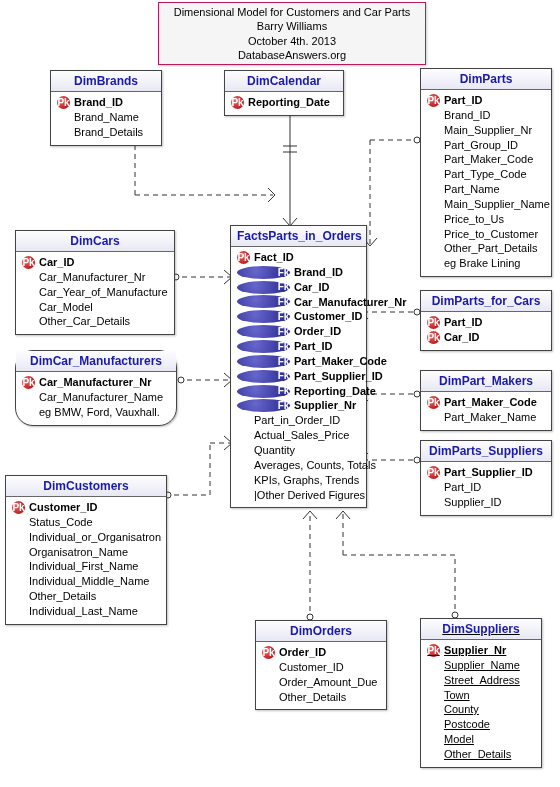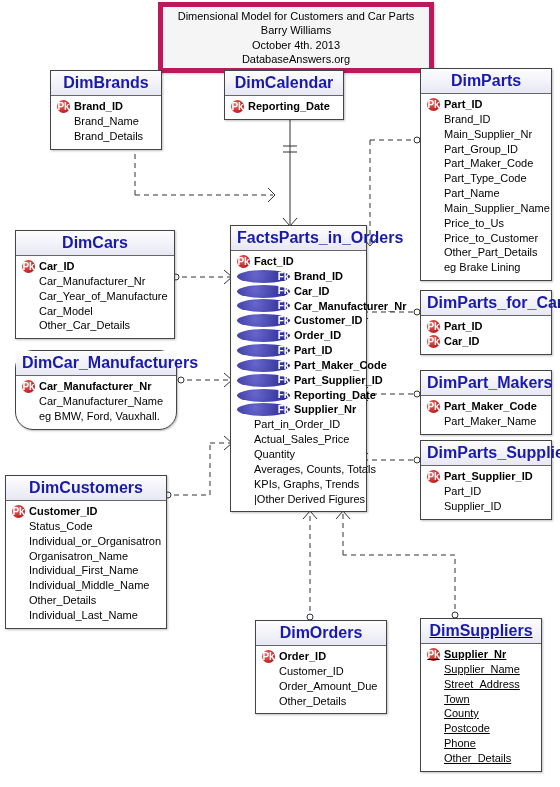--- a/index.html
+++ b/index.html
@@ -13,21 +13,21 @@
     position: relative;
     overflow: hidden;
   }
   .canvas {
     position: relative;
     width: 560px;
     height: 787px;
   }
   .title-box {
     position: absolute;
-    border: 5px solid #be185d;
+    border: 1px solid #be185d;
     background: #f5f5f5;
     text-align: center;
     padding: 2px 8px;
     line-height: 1.3;
     font-size: 11px;
     box-shadow: 1px 1px 2px rgba(0,0,0,0.2);
   }
   .entity {
     position: absolute;
     border: 1px solid #444;
@@ -35,21 +35,21 @@
     box-shadow: 1px 1px 2px rgba(0,0,0,0.25);
     font-size: 11px;
   }
   .entity-header {
     background: linear-gradient(#fdfdff, #e8e8f4);
     border-bottom: 1px solid #666;
     color: #1a1aaa;
     font-weight: bold;
     text-align: center;
     padding: 3px 6px;
-    font-size: 16px;
+    font-size: 12px;
   }
   .entity-body {
     padding: 3px 6px 5px 6px;
   }
   .attr {
     display: flex;
     align-items: center;
     line-height: 1.35;
     white-space: nowrap;
     gap: 4px;
@@ -475,21 +475,21 @@
       <div class="attr">
           <span class="spacer"></span>
           <span>County</span>
         </div>
       <div class="attr">
           <span class="spacer"></span>
           <span>Postcode</span>
         </div>
       <div class="attr">
           <span class="spacer"></span>
-          <span>Phone</span>
+          <span>Model</span>
         </div>
       <div class="attr">
           <span class="spacer"></span>
           <span>Other_Details</span>
         </div>
     </div>
   </div>
 
 </div>
 

